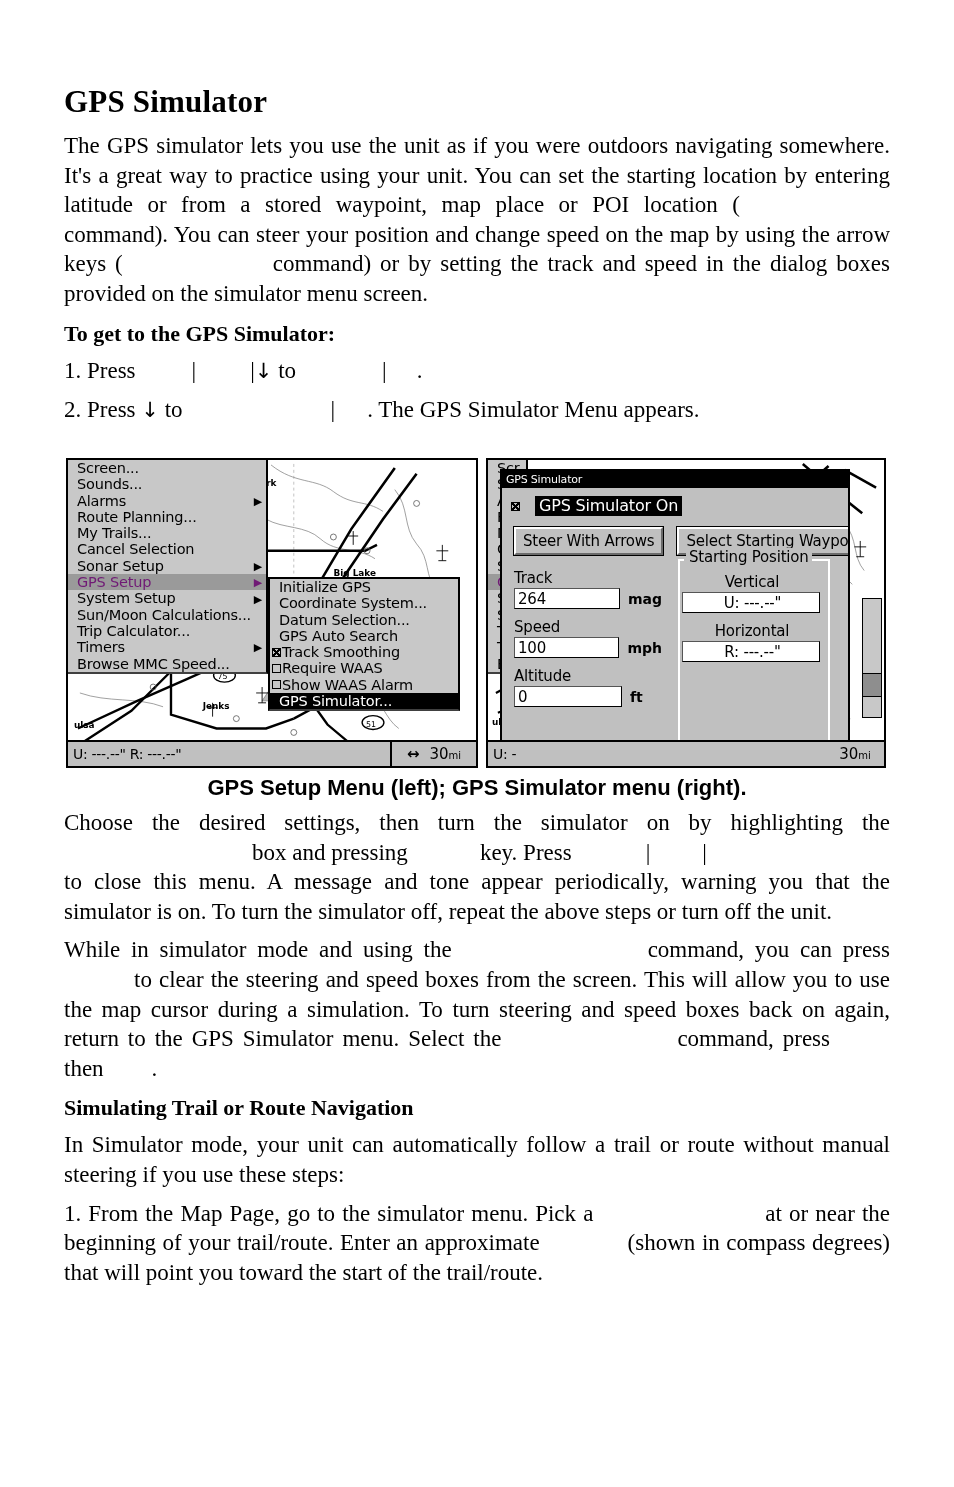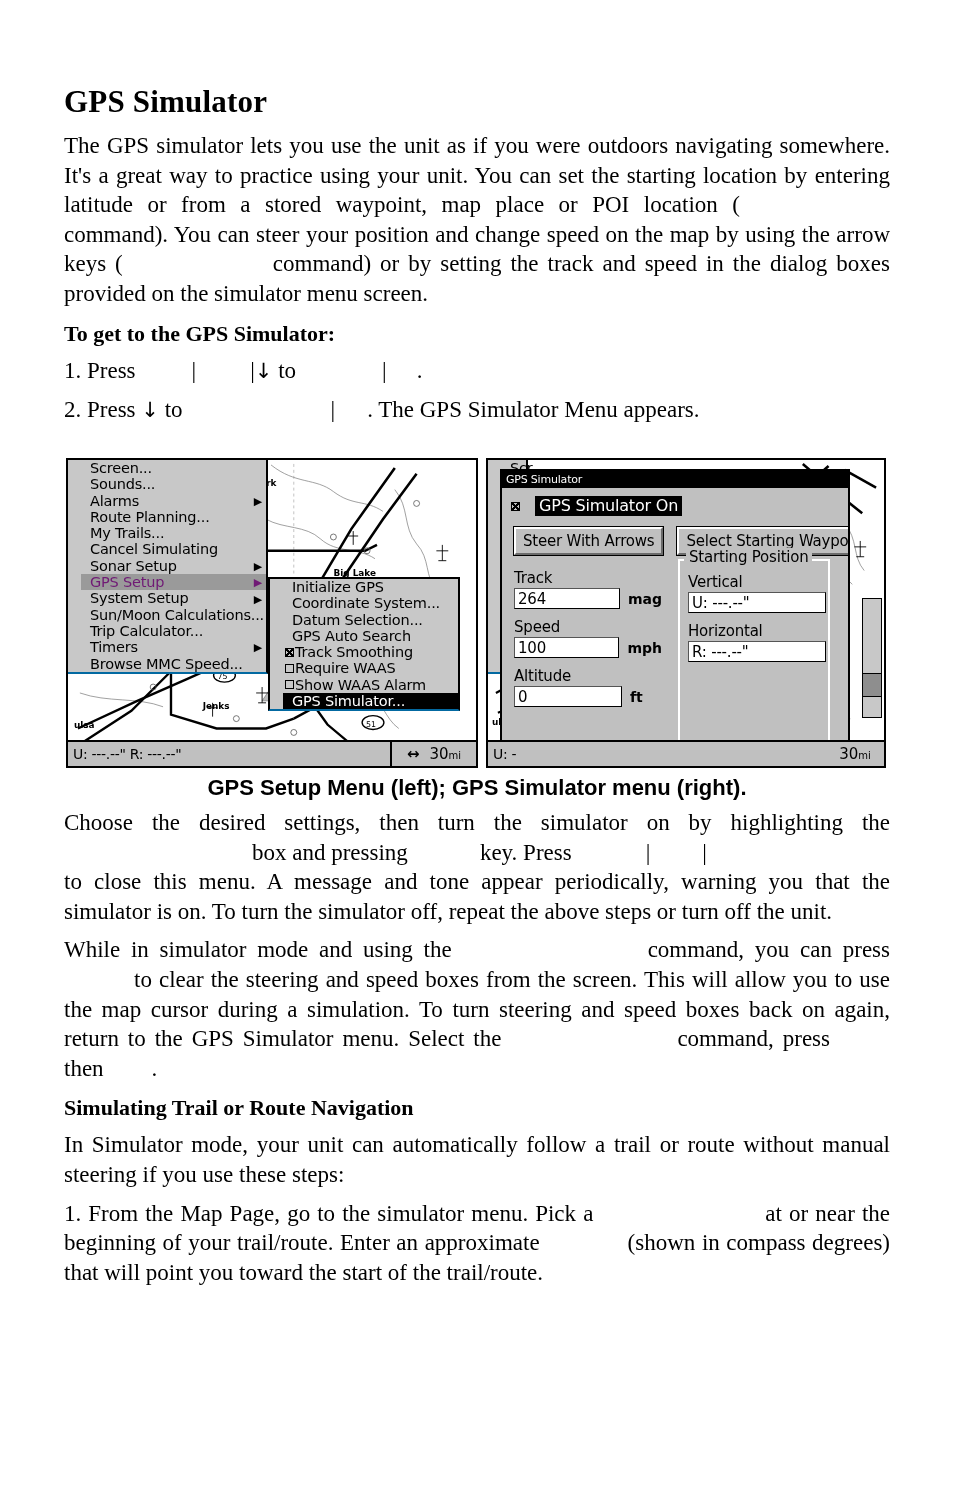--- a/index.html
+++ b/index.html
@@ -107,26 +107,25 @@
   }
   .statusbar .zoombox .zv{ font-size:15px; }
   .statusbar .zoombox .zu{ font-size:10px; }
   .hicon{ font-family:"DejaVu Sans", sans-serif; font-size:15px; font-weight:bold; }
 
   
   .menu{
     position:absolute;
     background:#c8c8c8;
     border-right:2px solid #000;
-    border-bottom:2px solid #0369a1;
+    border-bottom:2px solid #404040;
     box-sizing:border-box;
     font-family:"DejaVu Sans", sans-serif;
     font-size:14.5px;
     color:#000;
-    padding-left:13px;
   }
   .menu.main{
     left:0; top:0; width:200px;
   }
   .menu.sub{
     left:200px; top:117px; width:192px;
     border-left:2px solid #000;
     border-top:2px solid #000;
   }
   .mi{
@@ -270,21 +269,21 @@
   .group .glegend{
     position:absolute;
     left:6px; top:-11px;
     background:#c0c0c0;
     font-size:15px;
     padding:0 3px;
     letter-spacing:-0.2px;
   }
   .group .ginner{
     position:absolute;
-    left:8px; top:14px; right:6px;
+    left:2px; top:14px; right:6px;text-align:center;
   }
   .group .fin{ width:138px; }
 
   
   .scroll{
     position:absolute;
     right:2px; top:138px;
     width:20px; height:120px;
     background:#c8c8c8;
     border:1px solid #000;
@@ -414,21 +413,21 @@
             <text x="14" y="52" font-size="8" fill="#000">50</text>
           </svg>
         </div>
 
         <div class="menu main">
           <div class="mi"><span>Screen...</span></div>
           <div class="mi"><span>Sounds...</span></div>
           <div class="mi"><span>Alarms</span><span class="caret">▶</span></div>
           <div class="mi"><span>Route Planning...</span></div>
           <div class="mi"><span>My Trails...</span></div>
-          <div class="mi"><span>Cancel Simulating</span></div>
+          <div class="mi"><span>Cancel Selection</span></div>
           <div class="mi"><span>Sonar Setup</span><span class="caret">▶</span></div>
           <div class="mi hl"><span>GPS Setup</span><span class="caret">▶</span></div>
           <div class="mi"><span>System Setup</span><span class="caret">▶</span></div>
           <div class="mi"><span>Sun/Moon Calculations...</span></div>
           <div class="mi"><span>Trip Calculator...</span></div>
           <div class="mi"><span>Timers</span><span class="caret">▶</span></div>
           <div class="mi"><span>Browse MMC Speed...</span></div>
         </div>
 
         <div class="menu sub">

